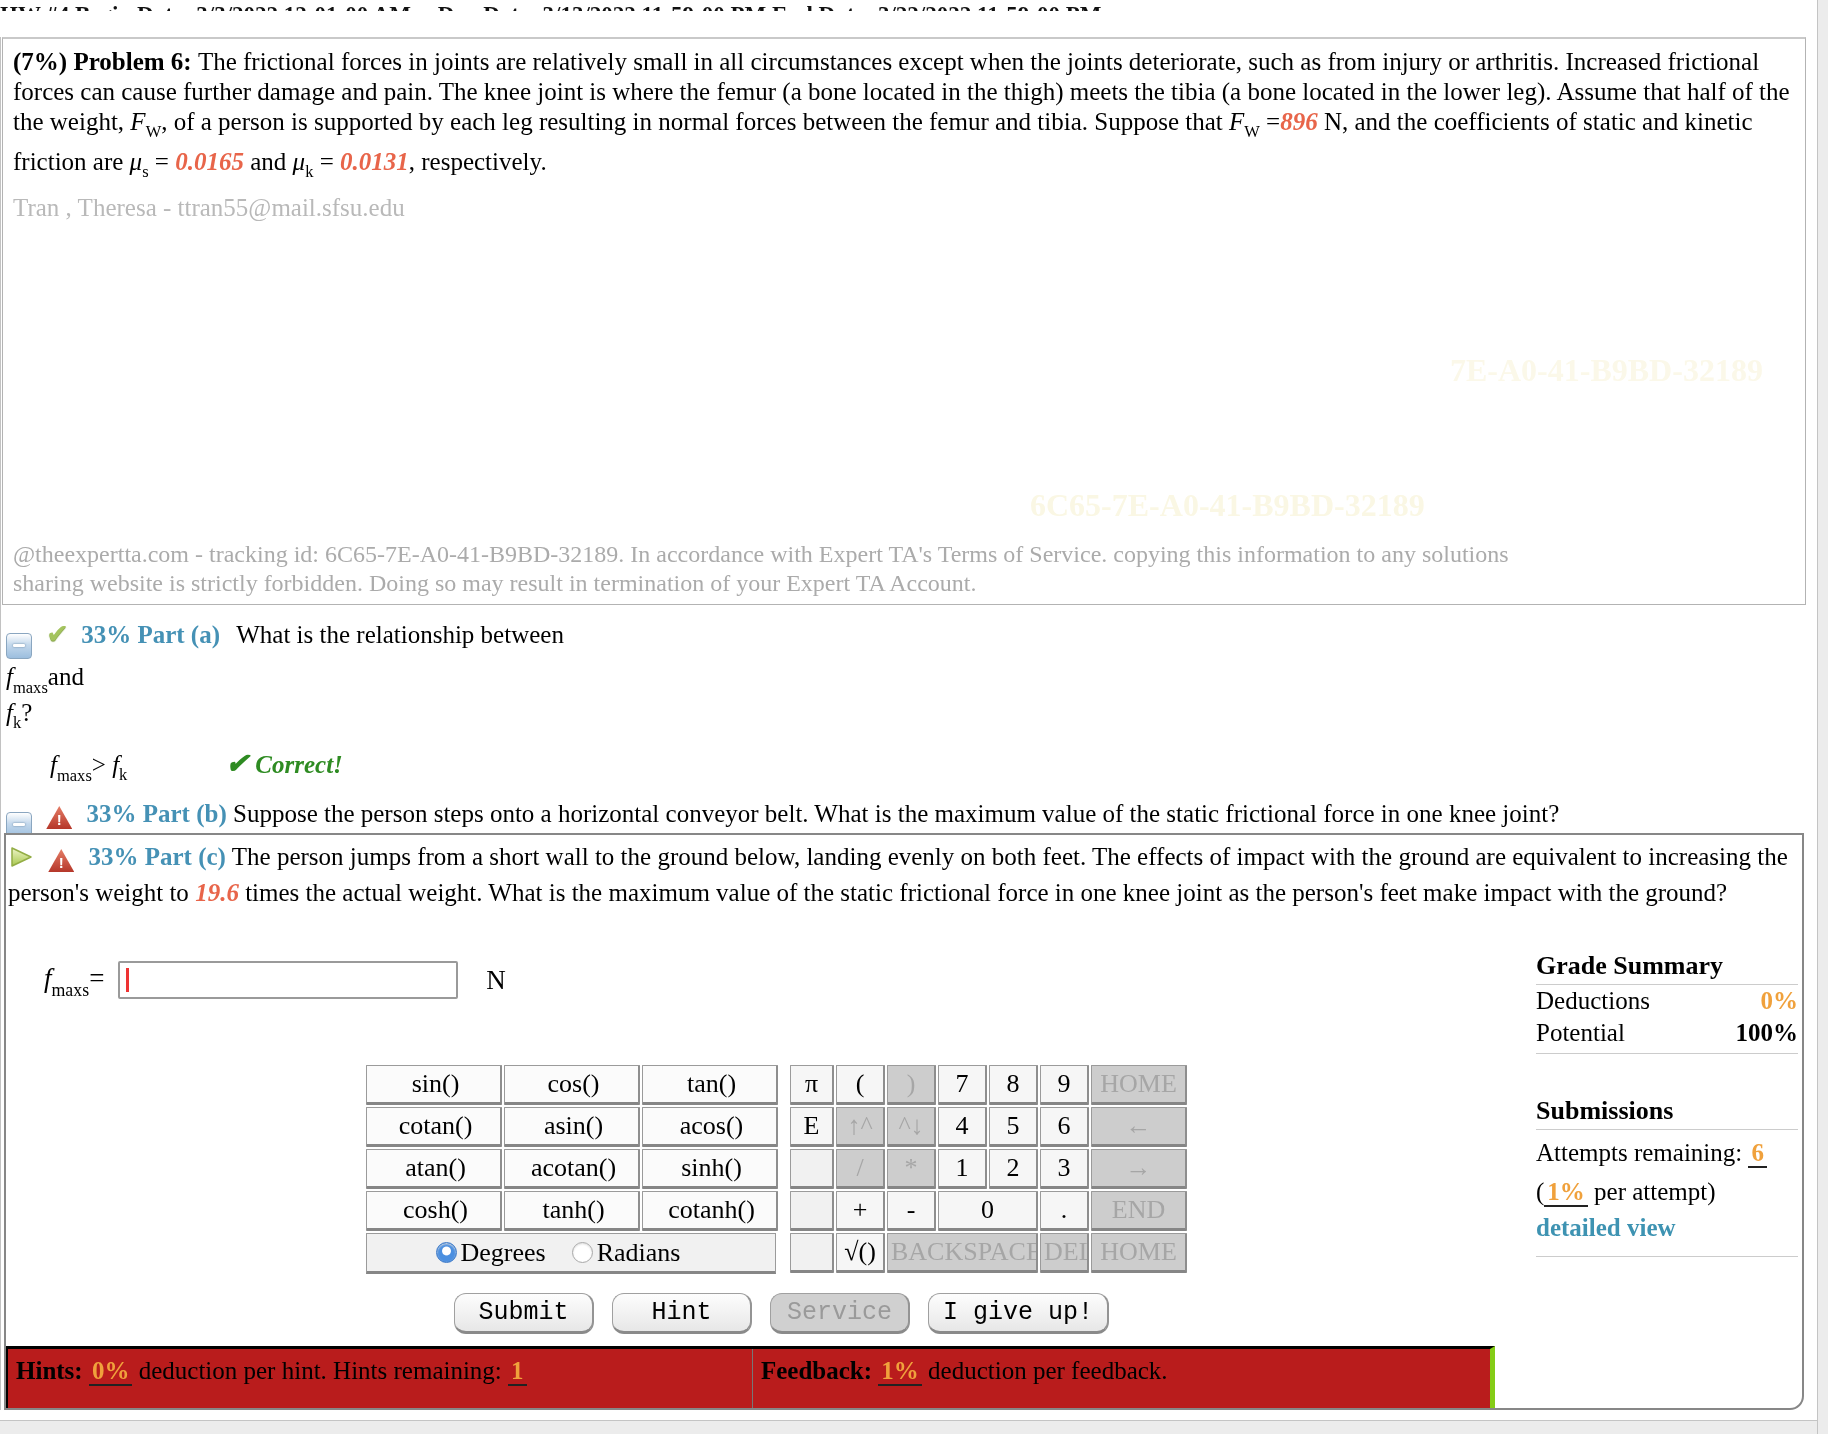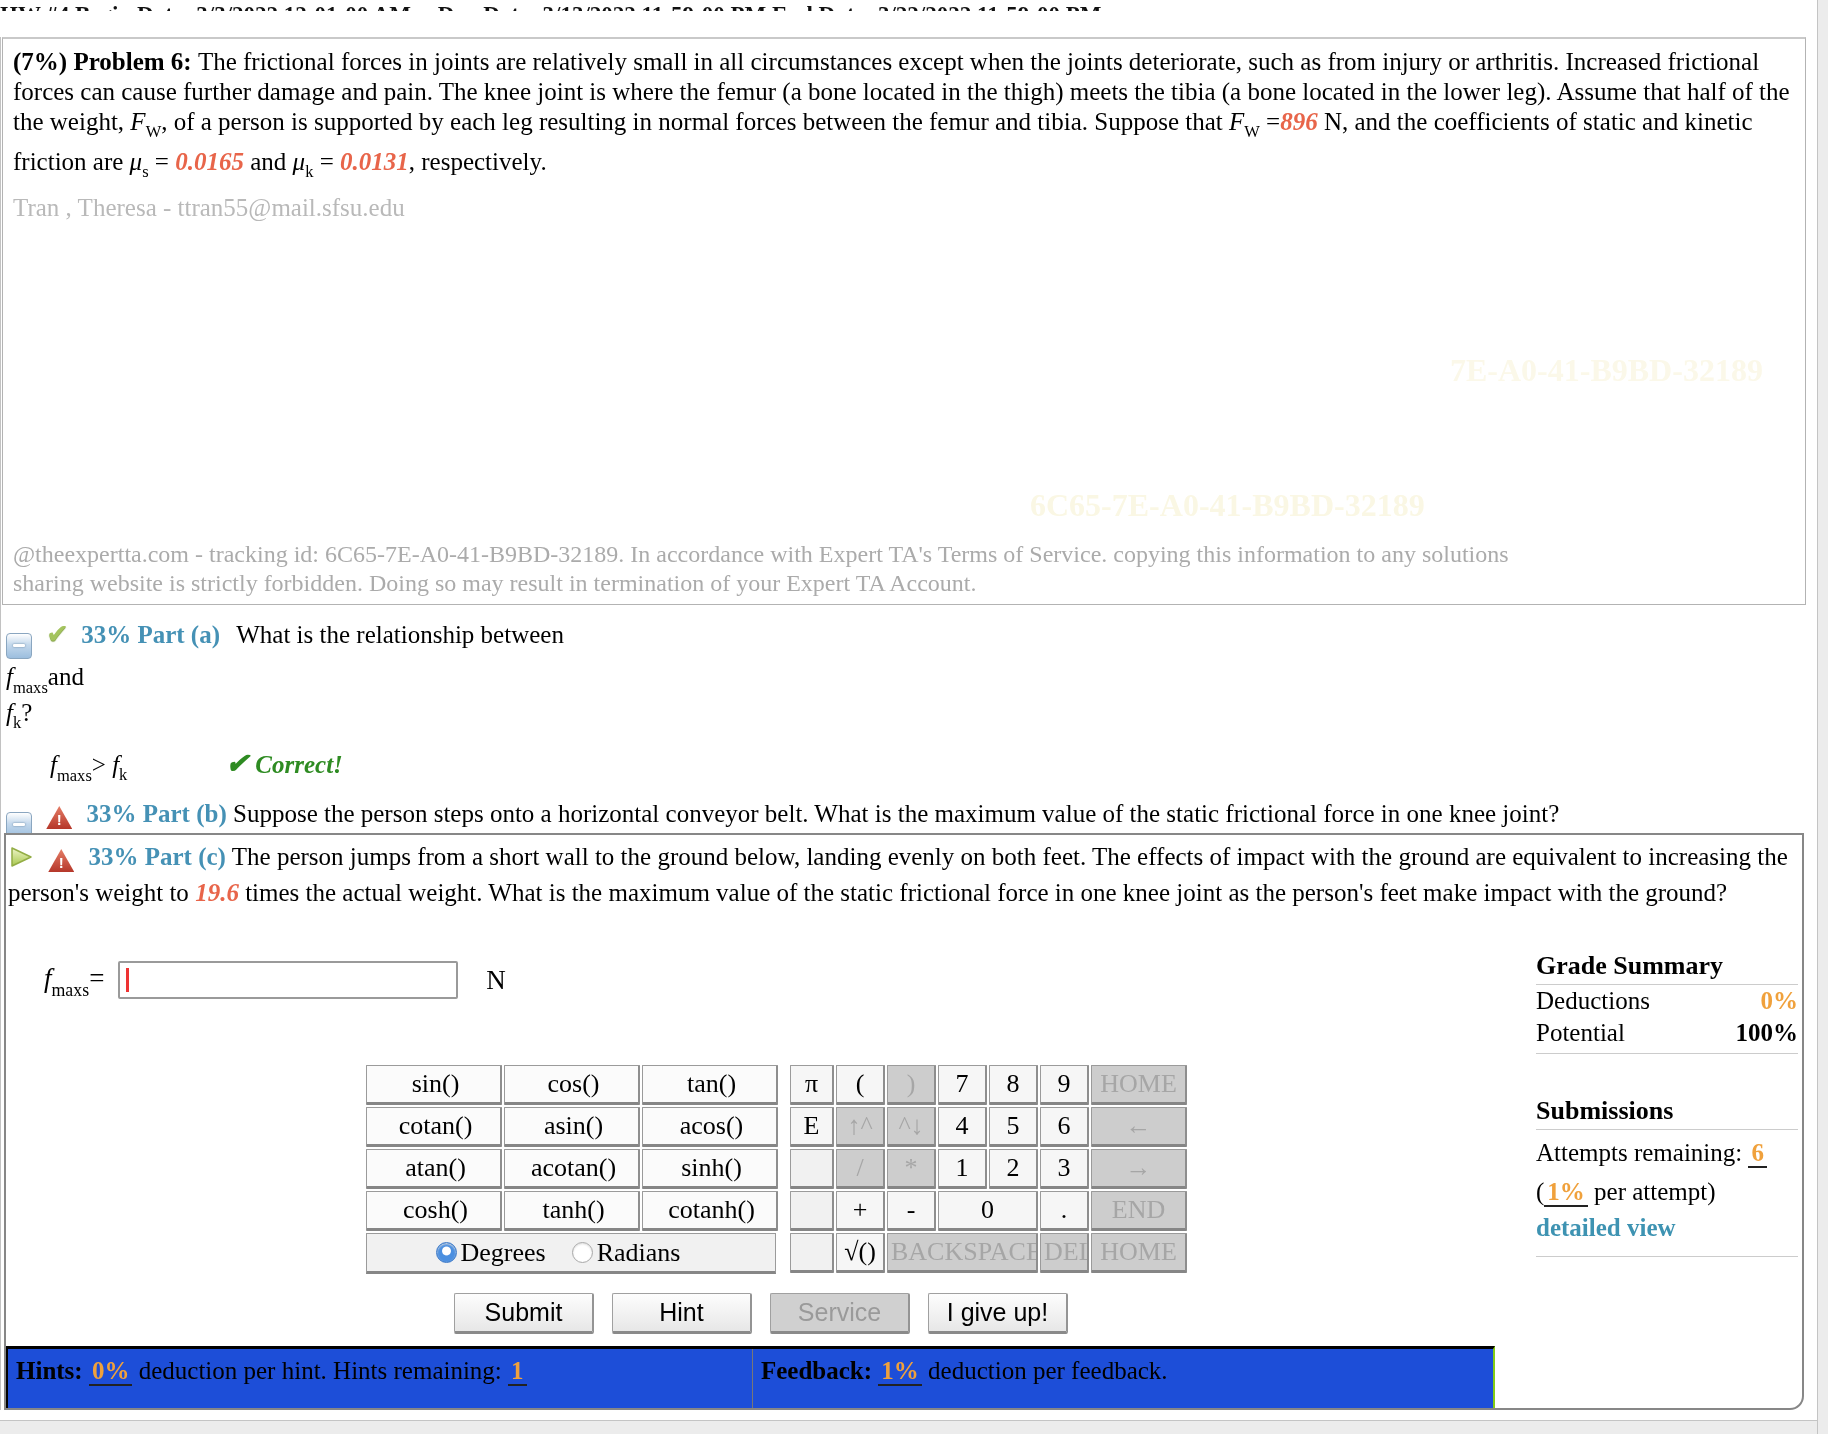--- a/index.html
+++ b/index.html
@@ -83,28 +83,28 @@
   .keypad{position:absolute;left:424px;top:0;display:grid;
           grid-template-columns:44px 49px 49px 49px 49px 49px 96px;grid-template-rows:repeat(5,40px);gap:2px;}
   .kbtn{font-family:inherit;font-size:26px;background:#f6f6f6;color:#000;cursor:pointer;
         display:flex;align-items:center;justify-content:center;overflow:hidden;white-space:nowrap;padding:0;
         border:1px solid #9b9b9b;border-bottom:3px solid #868686;border-right:2px solid #8e8e8e;border-radius:1px;}
   .kbtn.dis{background:#cdcdcd;color:#a6a6a6;cursor:default;}
   .kbtn.blank{background:#f1f1f1;cursor:default;}
   .kbtn.clipL{justify-content:flex-start;padding-left:3px;}
   
   .actions{position:absolute;top:458px;left:448px;display:flex;gap:18px;}
-  .abtn{font-family:Liberation Sans, sans-serif;font-size:25px;min-width:140px;padding:4px 14px;cursor:pointer;
+  .abtn{font-family:Liberation Mono, monospace;font-size:25px;min-width:140px;padding:4px 14px;cursor:pointer;
         background:linear-gradient(#fdfdfd,#e7e7e7);color:#000;
-        border:1px solid #a0a0a0;border-bottom:3px solid #8a8a8a;border-right:2px solid #949494;border-radius:2px;}
+        border:1px solid #a0a0a0;border-bottom:3px solid #8a8a8a;border-right:2px solid #949494;border-radius:12px;}
   .abtn.dis{background:#d0d0d0;color:#9a9a9a;cursor:default;}
   
   .hints-table{position:absolute;bottom:0;left:0;width:1489px;height:62px;box-sizing:border-box;
-               border-top:3px solid #000;border-left:2px solid #000;border-right:2px solid #84cc16;
-               background:#1d4ed8;display:flex;font-size:25px;}
+               border-top:3px solid #000;border-left:2px solid #000;border-right:5px solid #84cc16;
+               background:#b91c1c;display:flex;font-size:25px;}
   .hcell{box-sizing:border-box;padding:6px 8px 0 8px;line-height:32px;}
   .hcell.c1{width:745px;border-right:1px solid #777;}
   .hcell.c2{flex:1;}
   
   .bottom-strip{position:absolute;left:0;bottom:0;width:100%;height:13px;background:#ececec;border-top:1px solid #c4c4c4;}
   .right-strip{position:absolute;right:0;top:0;width:10px;height:100%;background:#ececec;border-left:1px solid #c4c4c4;}
 </style>
 </head>
 <body>
 

